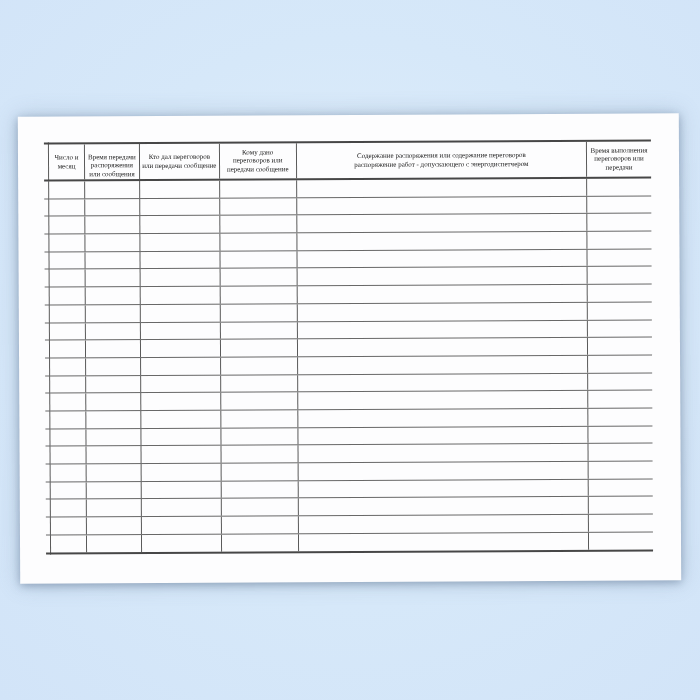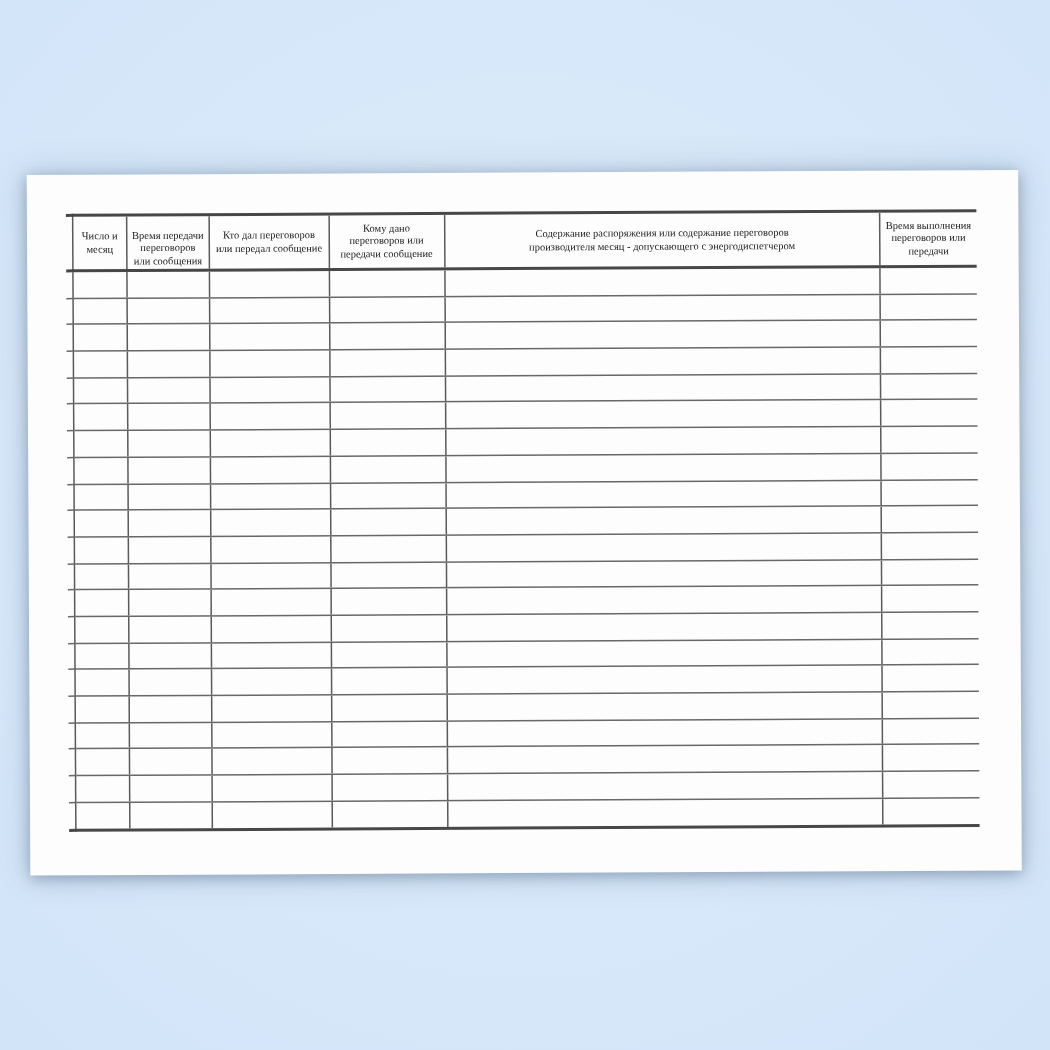--- a/index.html
+++ b/index.html
@@ -71,35 +71,35 @@
   <div class="paper">
     <div class="form-table">
 
       <div class="thead">
         <div class="th c1">
           <span>Число и</span>
           <span>месяц</span>
         </div>
         <div class="th c2">
           <span>Время передачи</span>
-          <span>переговоров</span>
+          <span>распоряжения</span>
           <span>или сообщения</span>
         </div>
         <div class="th c3">
           <span>Кто дал переговоров</span>
-          <span>или передал сообщение</span>
+          <span>или передачи сообщение</span>
         </div>
         <div class="th c4">
           <span>Кому дано</span>
           <span>переговоров или</span>
           <span>передачи сообщение</span>
         </div>
         <div class="th c5">
           <span>Содержание распоряжения или содержание переговоров</span>
-          <span>производителя месяц - допускающего с энергодиспетчером</span>
+          <span>распоряжение работ - допускающего с энергодиспетчером</span>
         </div>
         <div class="th c6">
           <span>Время выполнения</span>
           <span>переговоров или</span>
           <span>передачи</span>
         </div>
       </div>
 
       <div class="tbody">
           <div class="tr">

